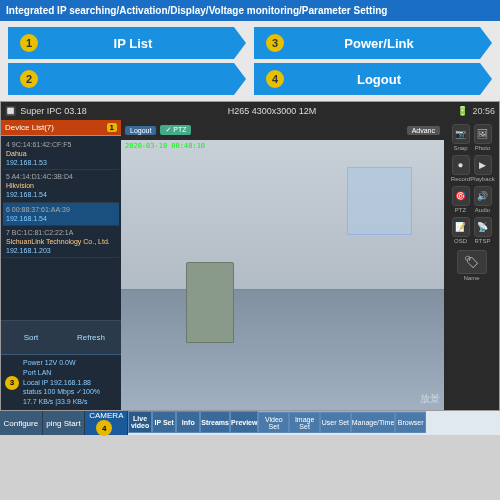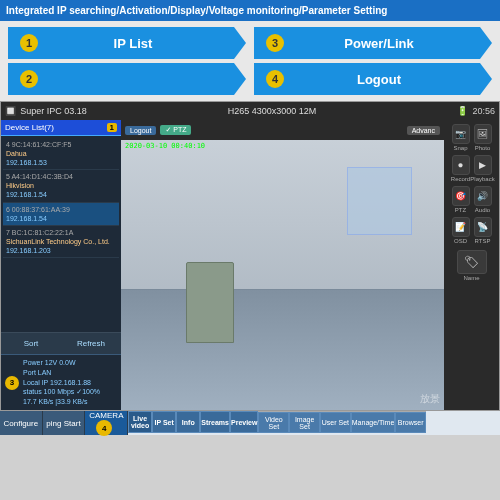--- a/index.html
+++ b/index.html
@@ -113,21 +113,21 @@
 
     
     .device-panel {
       width: 120px;
       background: #1e2a38;
       display: flex;
       flex-direction: column;
       flex-shrink: 0;
     }
     .device-header {
-      background: #1d4ed8;
+      background: #c2410c;
       color: #fff;
       font-size: 8px;
       padding: 3px 4px;
       display: flex;
       justify-content: space-between;
       align-items: center;
       border-bottom: 1px solid #4af;
       text-align: center;
     }
     .device-num {
@@ -168,21 +168,21 @@
     .device-actions {
       display: flex;
       border-top: 1px solid #3a4a5a;
     }
     .device-actions button {
       flex: 1;
       background: #2a3a4a;
       color: #adf;
       border: none;
       font-size: 8px;
-      padding: 6px;
+      padding: 12px;
       cursor: pointer;
     }
 
     
     .power-info {
       background: #1e2a38;
       color: #8cf;
       font-size: 7px;
       padding: 3px 4px;
       line-height: 1.5;

